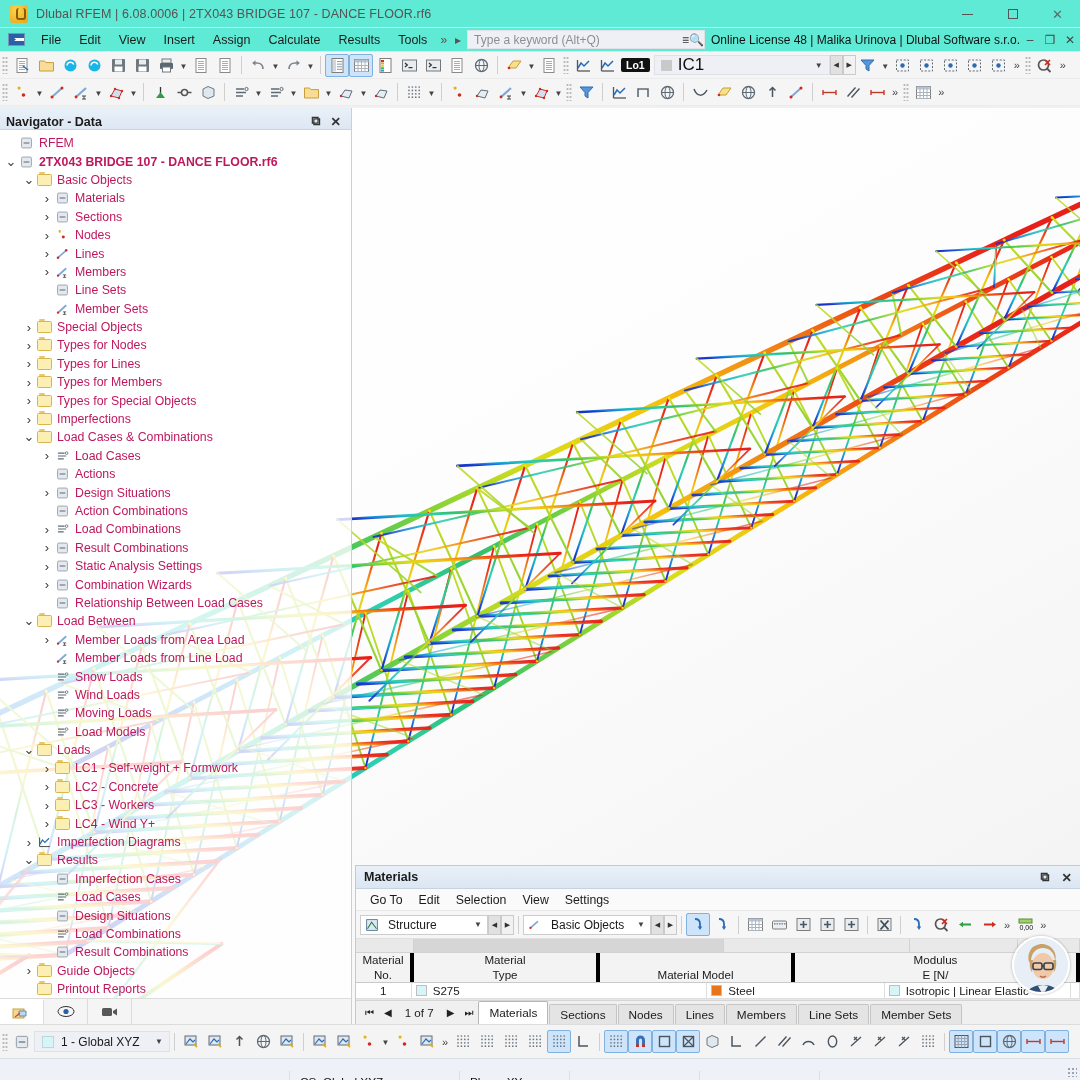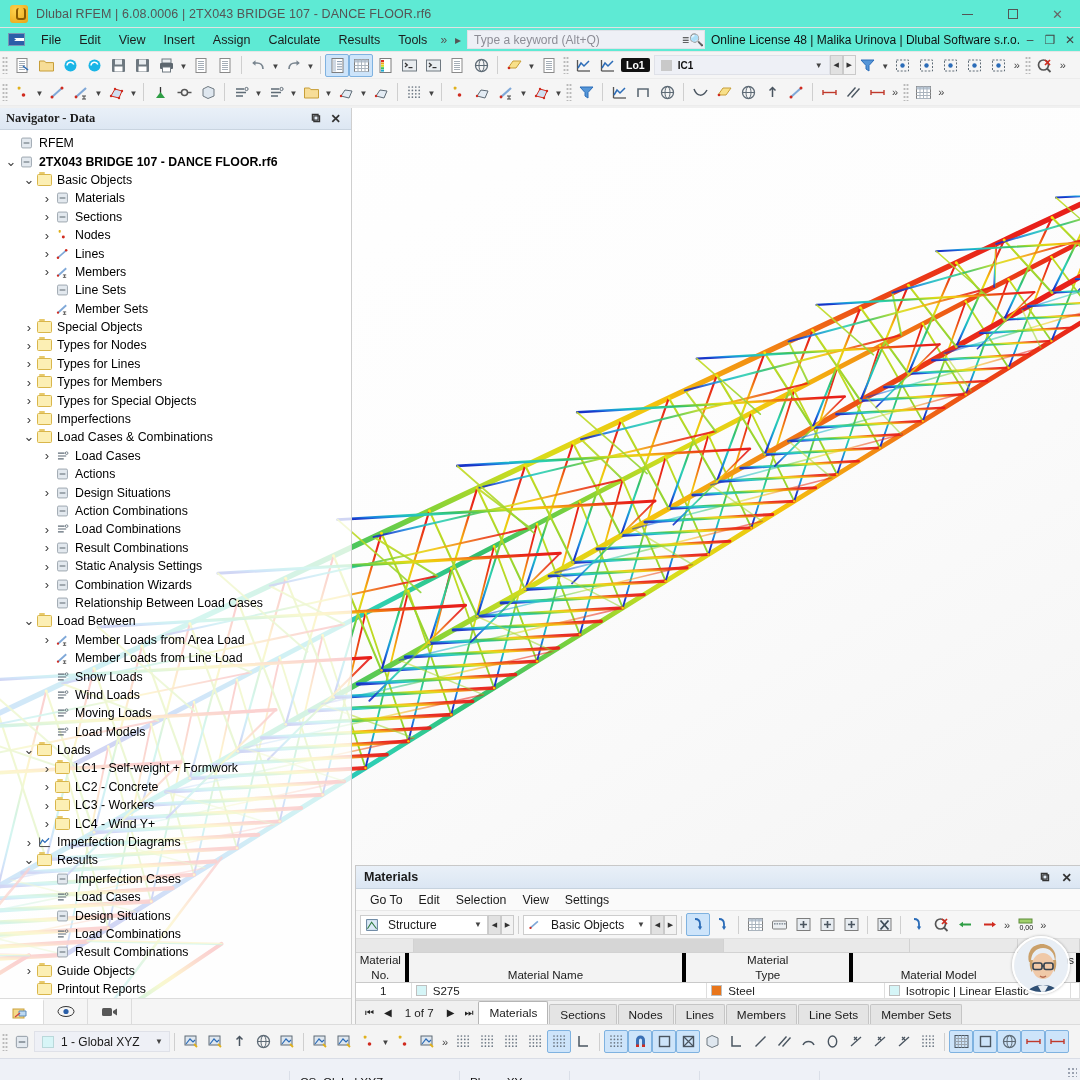--- a/index.html
+++ b/index.html
@@ -76,53 +76,53 @@
   .tbtn.active{ background:#cde4fa; border-color:#7fb2e0; }
   .tbtn svg{ display:block; }
   .caret{ width:11px;height:23px;display:inline-flex;align-items:flex-end;
     justify-content:center; padding-bottom:6px; flex:0 0 auto; color:#444; font-size:8px;}
   .dblchev{ color:#444; font-size:11px; padding:0 3px; flex:0 0 auto;}
   .lo-badge{ background:#111;color:#fff;font-size:10.5px;font-weight:bold;
     padding:1px 5px;border-radius:2px;margin:0 4px 0 2px;}
   .ic-combo{ display:flex;align-items:center;height:20px;background:#eef0f6;
     border:1px solid #dfe1e8; width:176px; flex:0 0 auto;}
   .ic-swatch{width:11px;height:11px;background:#c9c9c9;margin:0 6px;}
-  .ic-label{font-size:10px;color:#111;font-weight:bold;}
+  .ic-label{font-size:17px;color:#111;}
   .ic-chev{margin-left:auto;margin-right:6px;font-size:8px;color:#444;}
   .spin{ width:13px;height:20px;background:#e1e1e1;border:1px solid #cacaca;
     display:flex;align-items:center;justify-content:center;font-size:7px;color:#333;flex:0 0 auto;}
   .spin.r{ background:#f2f2f2; }
 
   
   #main{ position:absolute; left:0; top:108px; width:1080px; height:916px; background:#fff; }
   #viewport{ position:absolute; inset:0; overflow:hidden;
     background:linear-gradient(150deg,#ffffff 0%, #fdfdfd 45%, #f2f2f2 100%); }
 
   
   #navigator{
     position:absolute; left:0; top:0; width:352px; height:916px;
     background:rgba(255,255,255,0.80); border-right:1px solid #cfcfcf;
     display:flex; flex-direction:column; z-index:5;
   }
   #nav-title{
     height:22px; background:linear-gradient(180deg,#e9f0f8,#dde7f3);
-    display:flex;align-items:center; padding:0 6px;
-    font-size:12.5px;font-weight:bold;color:#1b1b1b; border-bottom:1px solid #c9d4e0;font-family:Liberation Serif, serif;
+    display:flex;align-items:flex-end; padding:0 6px;
+    font-size:12.5px;font-weight:bold;color:#1b1b1b; border-bottom:1px solid #c9d4e0;
   }
   #nav-title .sp{ margin-left:auto; display:flex; gap:10px; padding-right:4px; color:#333;}
   #nav-tree{ flex:1; overflow:hidden; padding-top:4px; font-size:12.3px; }
   .tr{ display:flex; align-items:center; height:18.4px; padding-left:2px; white-space:nowrap;}
   .chev{ width:14px;text-align:center;font-size:9px;color:#3b3b3b;flex:0 0 auto;}
   .chev.open{ font-size:10px; }
   .ti{ width:17px;height:15px;margin-right:4px;flex:0 0 auto;display:flex;
        align-items:center;justify-content:center;}
   .folder{ width:15px;height:12px;background:#fcefb4;border:1px solid #d9b64b;border-radius:1.5px;}
   .folder:before{content:"";display:block;width:6px;height:2px;background:#e7c96a;
     margin:-3px 0 0 1px;border-radius:1px;}
-  .lbl{ color:#000000; }
+  .lbl{ color:#be185d; }
   .lbl.bold{ font-weight:bold; }
   #nav-bottom{ height:26px; background:#f5f5f5; border-top:1px solid #dcdcdc;
     display:flex; align-items:center;}
   #nav-bottom .nb{ width:44px;height:25px;display:flex;align-items:center;justify-content:center;
     border-right:1px solid #dcdcdc;}
   #nav-bottom .nb.sel{ background:#fff; border-top:2px solid #fff;}
 
   
   #tablepanel{
     position:absolute; left:355px; top:757px; width:725px; height:159px;
@@ -1768,23 +1768,20 @@
         <div class="c1"></div>
           <div class="c2" style="background:#d6d6d6"></div>
         <div class="c3"></div>
           <div class="c4"></div>
           <div style="flex:1"></div>
       </div>
       <div class="hrow">
         <div class="hc c1">
             <span>Material<br>No.</span>
           </div>
-        <div class="hc c2">
-            <span>&nbsp;<br>Material Name</span>
-          </div>
         <div class="hc c3">
             <span>Material<br>Type</span>
           </div>
         <div class="hc c4" style="width:195px;">
             <span>&nbsp;<br>Material Model</span>
           </div>
         <div class="hc" style="flex:1">
             <span>Modulus<br>E [N/</span>
           </div>
       </div>

